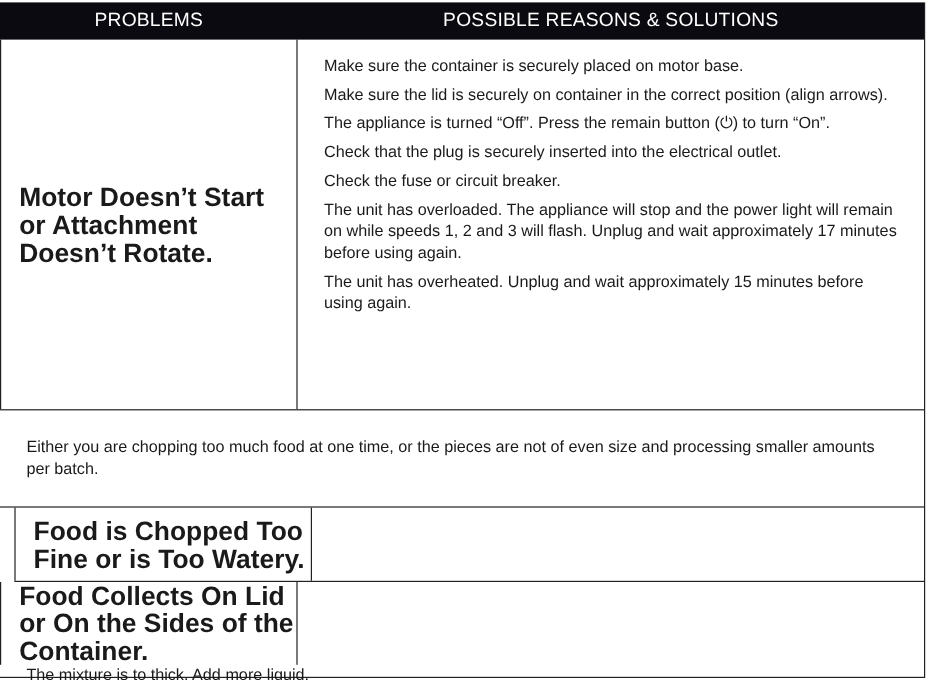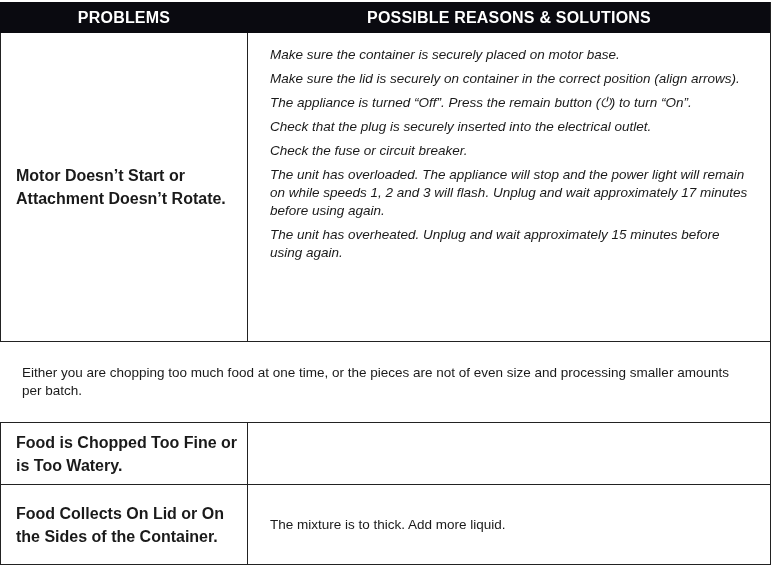--- a/index.html
+++ b/index.html
@@ -1,25 +1,25 @@
 <!DOCTYPE html>
 <html><head>
 <meta charset="utf-8">
 <style>
   html,body{margin:0;padding:0;background:#ffffff;}
   body{width:772px;height:567px;overflow:hidden;position:relative;font-family:"Liberation Sans",sans-serif;}
   .tbl{position:absolute;left:0;top:2px;width:770px;border-right:1.5px solid #222;}
-  .hdr{display:flex;height:31px;background:#0a0a10;color:#fff;font-weight:bold;font-size:16px;align-items:center;}
+  .hdr{display:flex;height:31px;background:#0a0a10;color:#fff;font-weight:normal;font-size:16px;align-items:center;}
   .hdr .c1{width:248px;text-align:center;letter-spacing:0.2px;}
   .hdr .c2{flex:1;text-align:center;letter-spacing:0.2px;}
   .row{display:flex;border-bottom:1.5px solid #222;box-sizing:border-box;}
-  .row .left{width:248px;box-sizing:border-box;border-right:1.5px solid #222;border-left:1.5px solid #222;display:flex;align-items:center;padding-left:15px;font-weight:bold;font-size:16px;line-height:23px;color:#1a1a1a;}
+  .row .left{width:248px;box-sizing:border-box;border-right:1.5px solid #222;border-left:1.5px solid #222;display:flex;align-items:center;padding-left:15px;font-weight:bold;font-size:22px;line-height:23px;color:#1a1a1a;}
   .row .right{flex:1;padding-left:22px;padding-right:20px;font-size:13.5px;color:#1a1a1a;line-height:18px;display:flex;flex-direction:column;justify-content:center;}
   .right p{margin:0;}
-  .motor .right{justify-content:flex-start;padding-top:13px;font-style:italic;}
+  .motor .right{justify-content:flex-start;padding-top:13px;}
   .motor .right p{margin-bottom:6px;}
 </style>
 </head>
 <body>
 
 <div class="tbl">
   <div class="hdr">
     <div class="c1">PROBLEMS</div>
     <div class="c2">POSSIBLE REASONS &amp; SOLUTIONS</div>
   </div>
@@ -36,23 +36,23 @@
       <p>The unit has overheated. Unplug and wait approximately 15 minutes before using again.</p>
     </div>
   </div>
 
   <div class="row" style="height:81px;">
     <div class="right">
       <p>Either you are chopping too much food at one time, or the pieces are not of even size and processing smaller amounts per batch.</p>
     </div>
   </div>
 
-  <div class="row" style="height:62px;">
+  <div class="row" style="height:62px;margin-left:12px;">
     <div class="left">Food is Chopped Too Fine or is Too Watery.</div>
   </div>
 
-  <div class="row" style="height:80px;">
+  <div class="row" style="height:80px;flex-direction:column;">
     <div class="left">Food Collects On Lid or On the Sides of the Container.</div>
     <div class="right">
       <p>The mixture is to thick. Add more liquid.</p>
     </div>
   </div>
 </div>
 
 </body></html>

